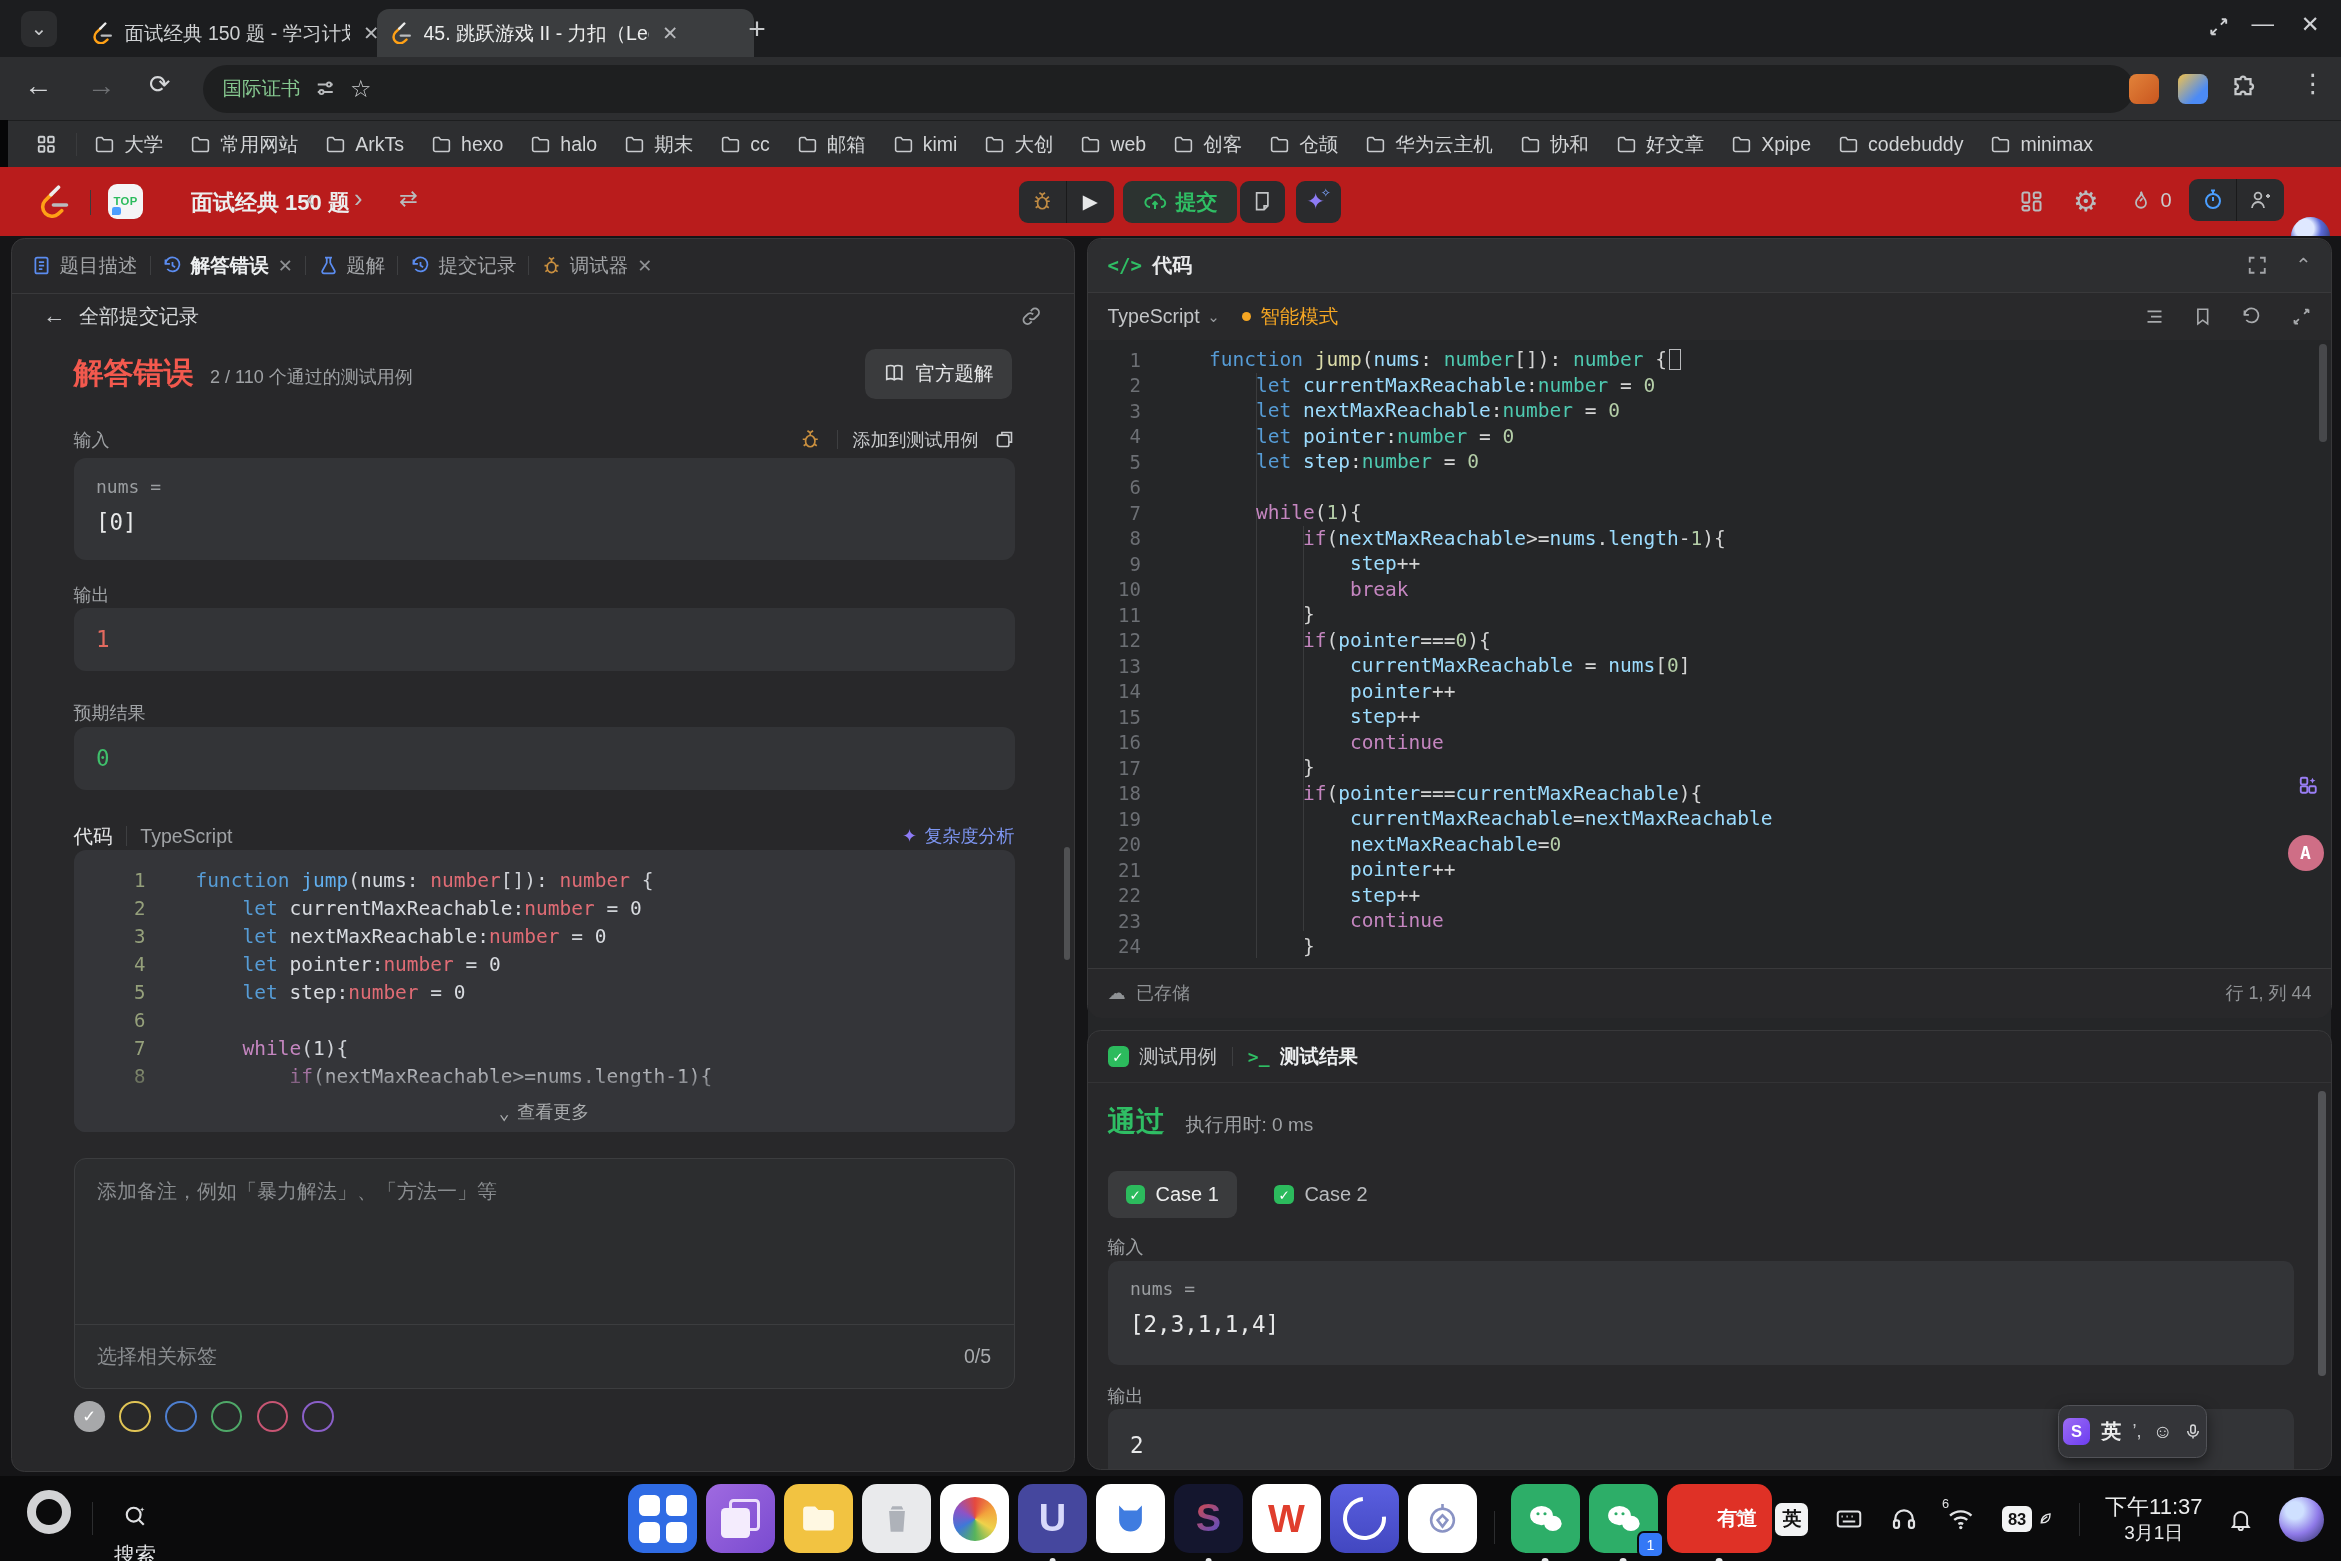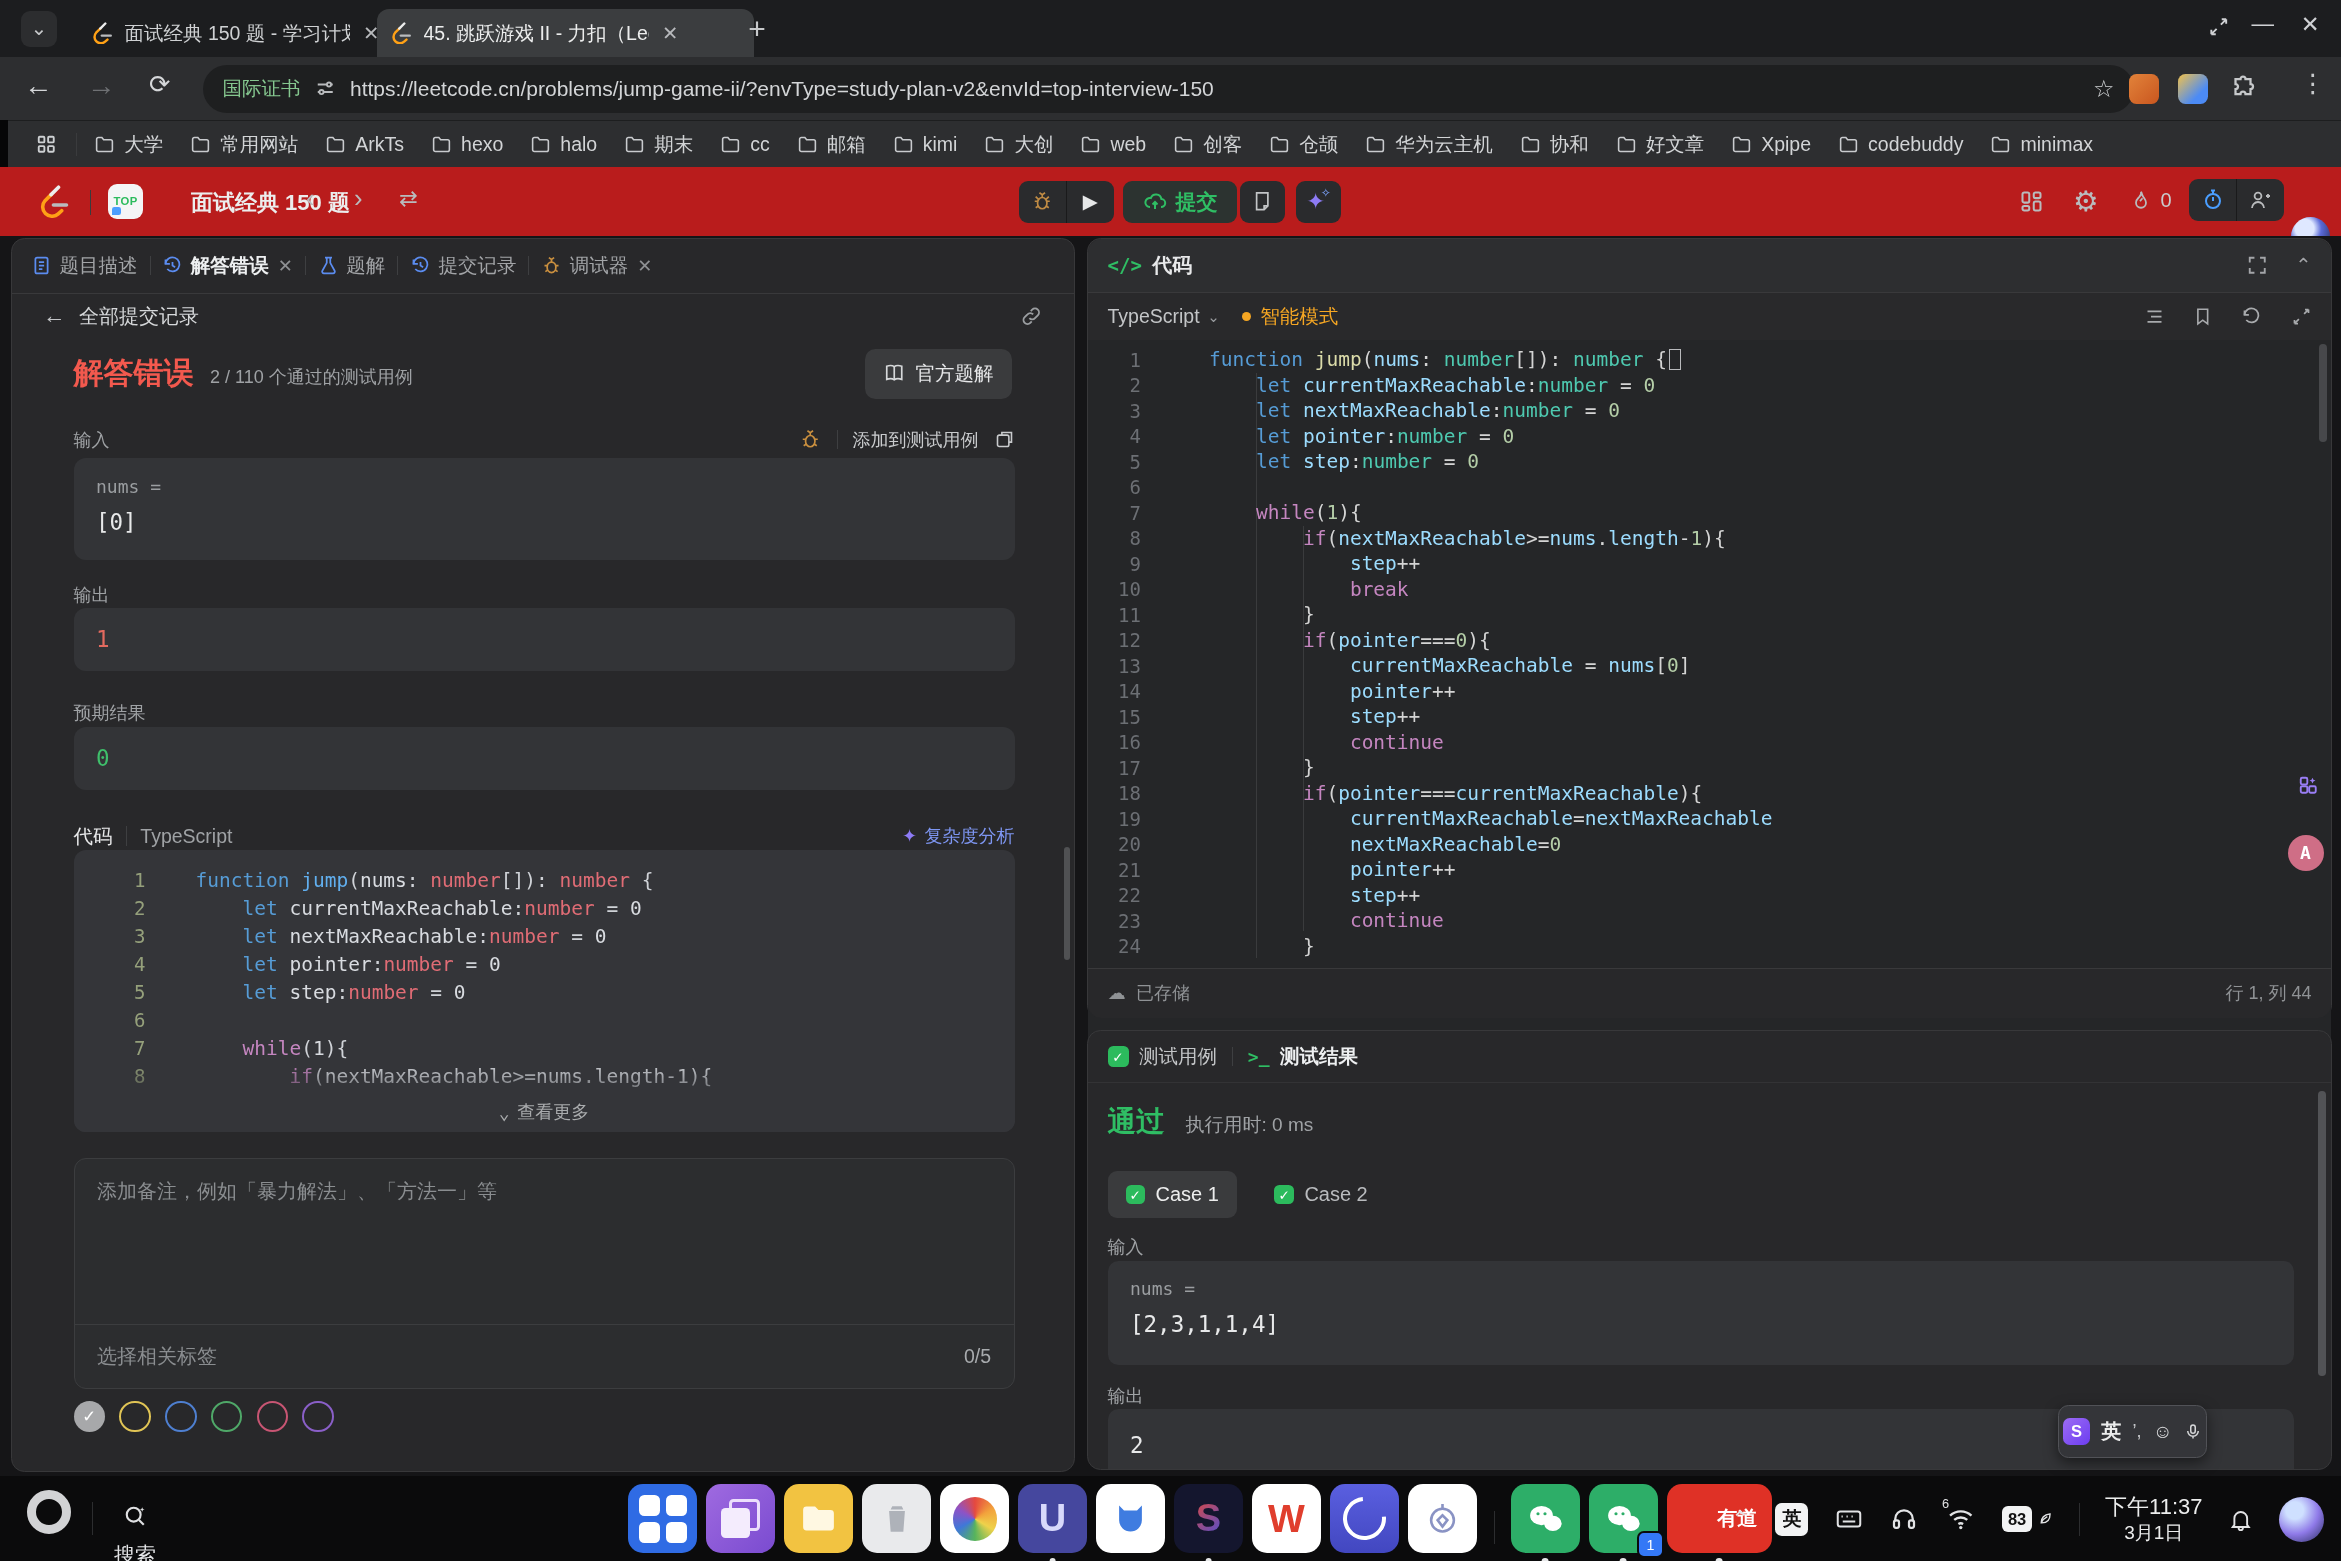--- a/index.html
+++ b/index.html
@@ -243,21 +243,20 @@
   <div class="abs navbtn" style="left:24px;top:12px;">←</div>
   <div class="abs navbtn" style="left:87px;top:12px;color:#6f7174;">→</div>
   <div class="abs navbtn" style="left:149px;top:12px;font-size:25.5px;">⟳</div>
   <div class="abs flex omnibox">
     <span class="cert">国际证书</span>
     <svg width="22.5" height="22.5" viewBox="0 0 24 24" fill="none" stroke="#b9bbbd" stroke-width="2">
       <path d="M4 8h10M18 8h2M4 16h2M10 16h10"></path>
         <circle cx="16" cy="8" r="2.2"></circle>
         <circle cx="8" cy="16" r="2.2"></circle>
       </svg>
-    <span class="url">https://leetcode.cn/problems/jump-game-ii/?envType=study-plan-v2&amp;envId=top-interview-150</span>
     <span style="color:#cfd1d3;font-size:24px;">☆</span>
   </div>
   <div class="abs extic" style="left:2129px;top:16.5px;background:linear-gradient(135deg,#e2833a,#c9561f);"></div>
   <div class="abs extic" style="left:2178px;top:16.5px;background:linear-gradient(135deg,#f3c24a,#4c8bf5 70%);"></div>
   <div class="abs" style="left:2228px;top:16.5px;">
     <svg width="30" height="30" viewBox="0 0 24 24" fill="none" stroke="#c7c9cb" stroke-width="1.8">
       <path d="M10 4a2 2 0 1 1 4 0h4v4a2 2 0 1 1 0 4v4h-4a2 2 0 1 0-4 0H6v-4a2 2 0 1 0 0-4V4h4z"></path>
       </svg>
   </div>
   <div class="abs" style="left:2300px;top:10.5px;font-size:25.5px;color:#c7c9cb;">⋮</div>

